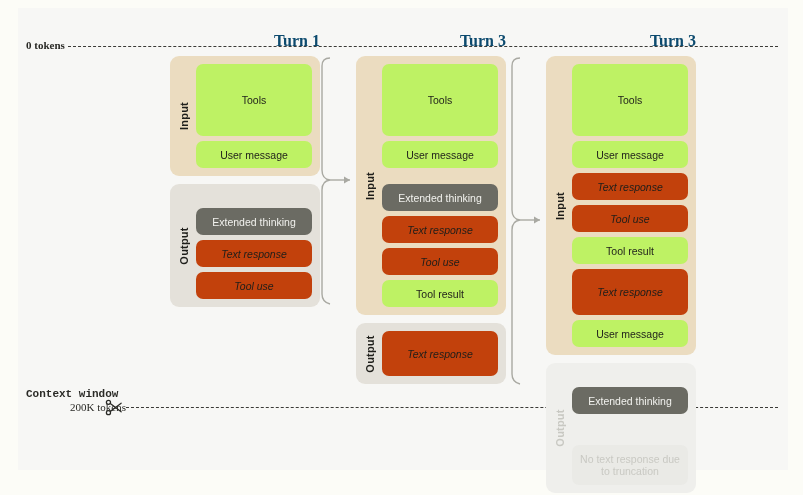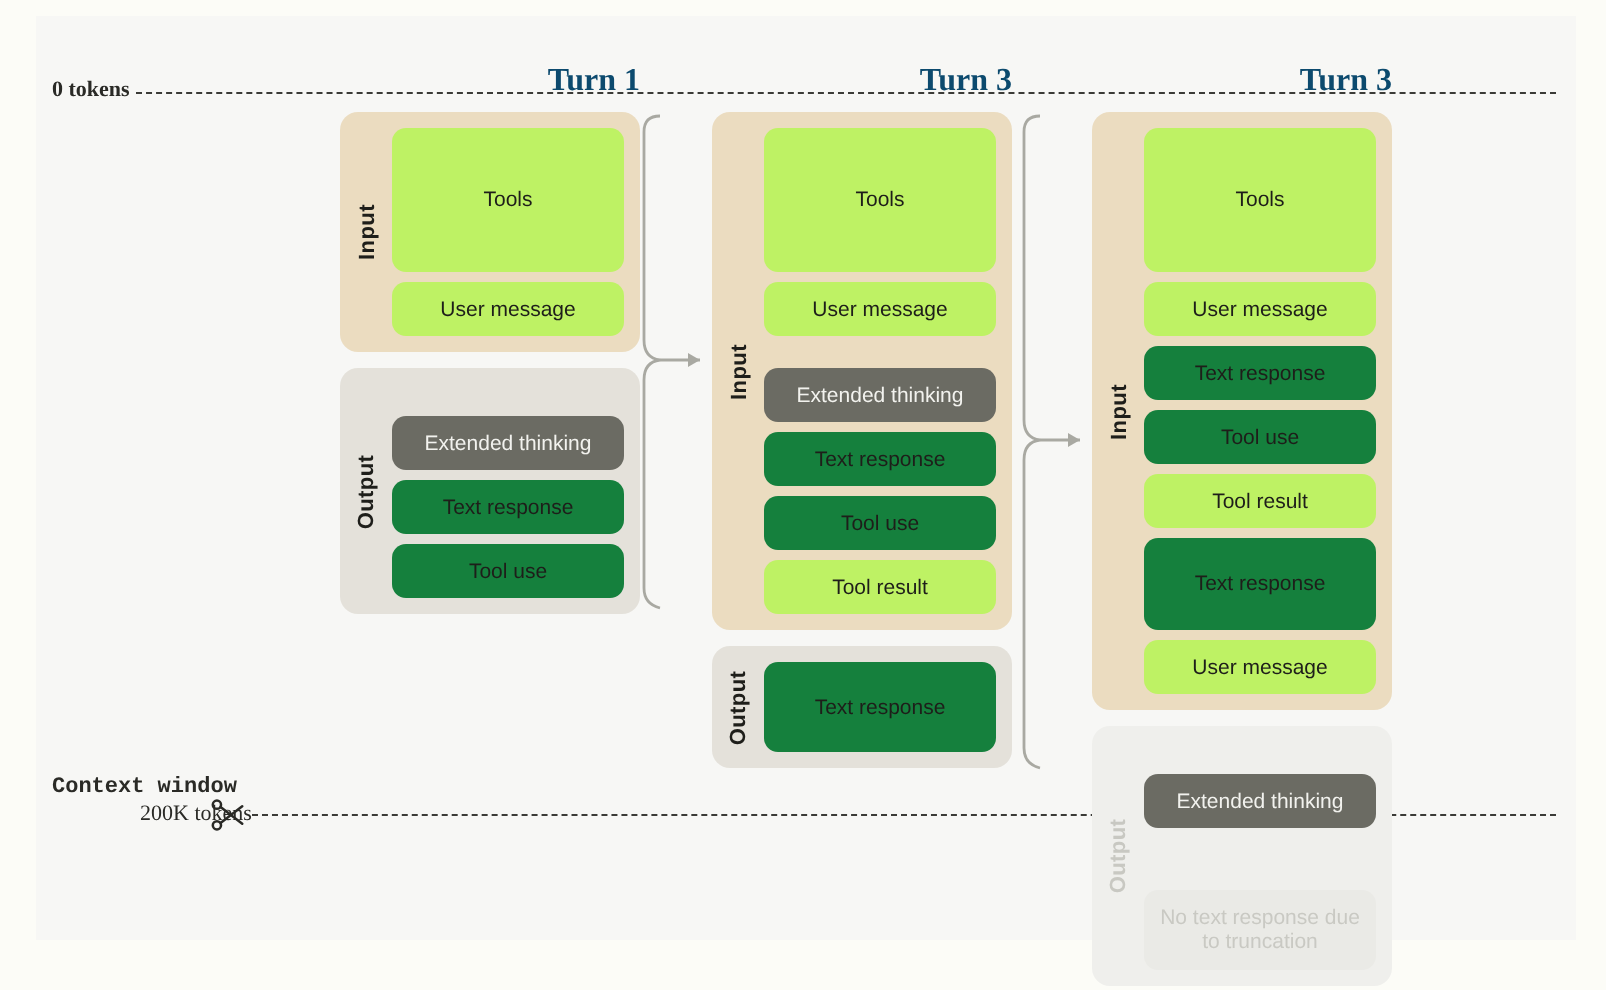--- a/index.html
+++ b/index.html
@@ -131,21 +131,21 @@
     justify-content: center;
     text-align: center;
     margin-bottom: 5px;
     box-sizing: border-box;
     line-height: 12px;
     padding: 2px 4px;
   }
   .block:last-child { margin-bottom: 0; }
 
   .block.terracotta { background: #bef264; }
-  .block.gray       { background: #15803d; }
+  .block.gray       { background: #c2410c; font-style: italic; }
   .block.dark       { background: #6B6B63; color: #F2F2EE; margin-top: 16px; }
 
   .h-tall   { height: 72px; }
   .h-mid    { height: 46px; }
   .h-std    { height: 27px; }
   .h-out    { height: 45px; }
   .h-two    { height: 40px; margin-top: 31px; }
 
   
   .group.faded  { background: #EFEFEC; }

